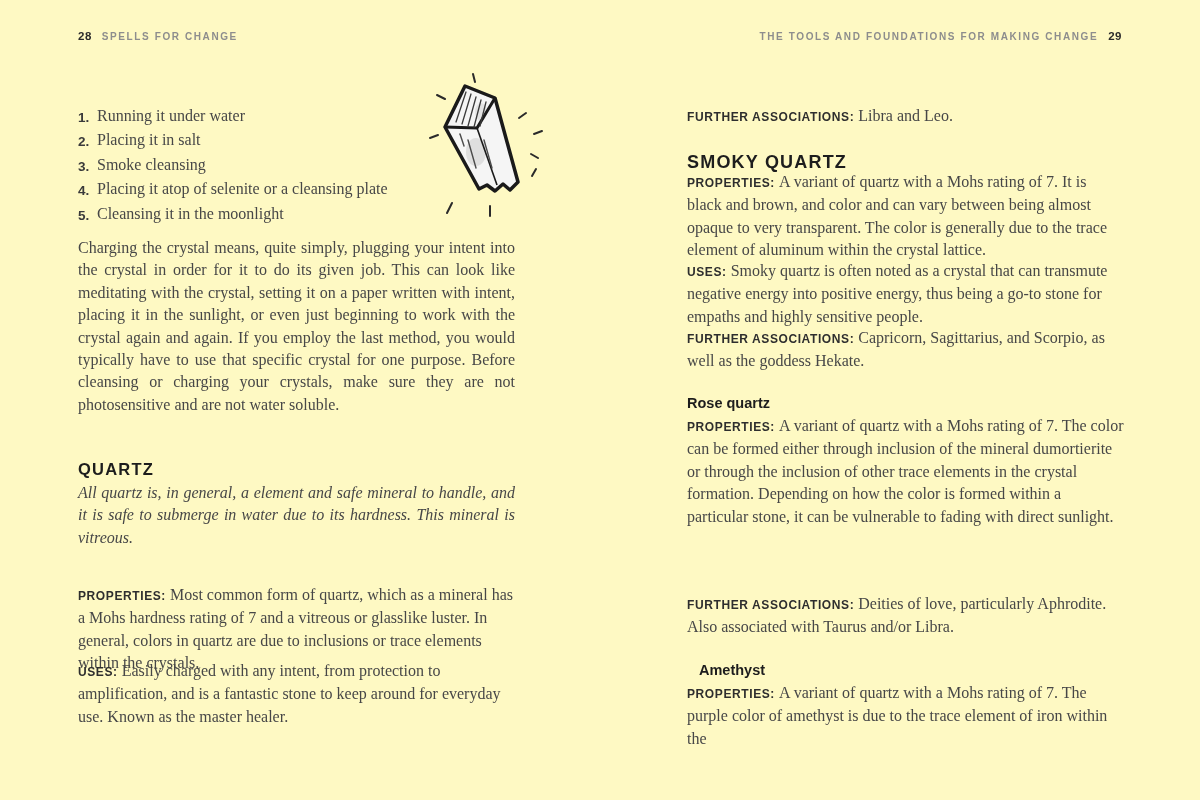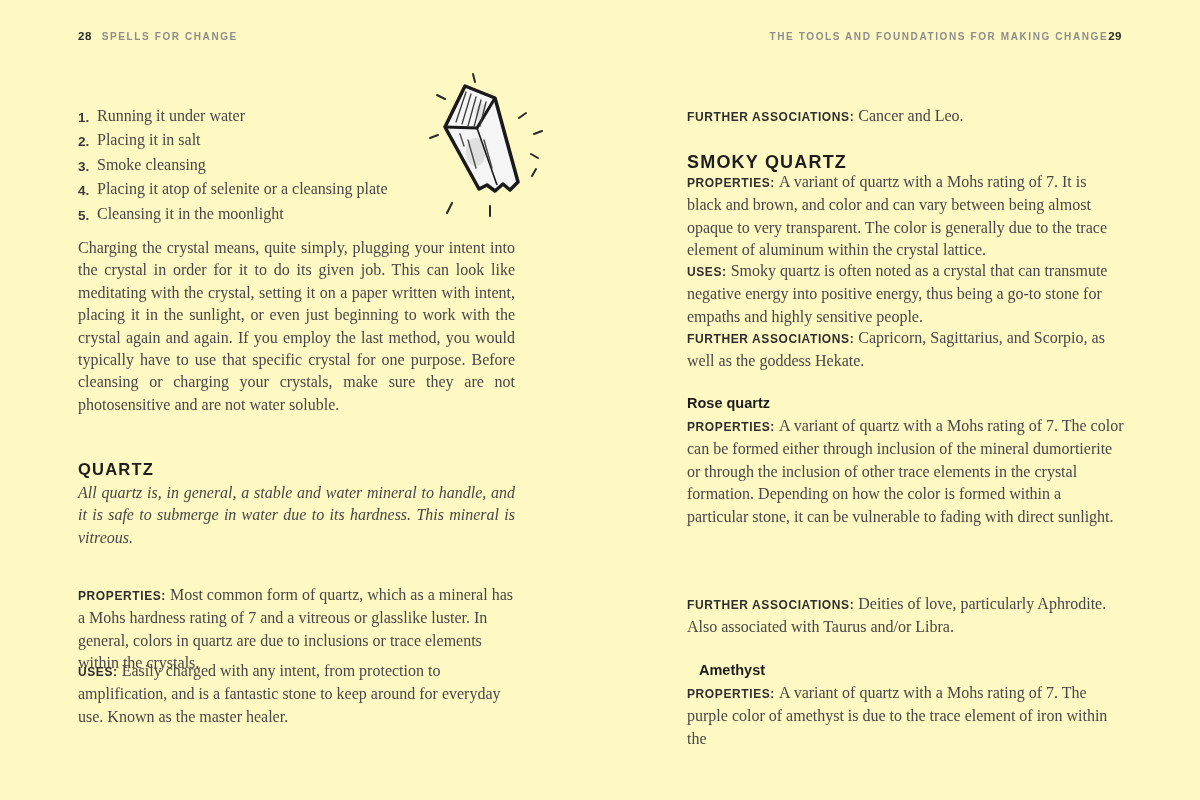--- a/index.html
+++ b/index.html
@@ -19,21 +19,21 @@
     font-size:10px; letter-spacing:1.6px;
     color:#8d8d8d; font-weight:bold;
     white-space:nowrap;
   }
   .running-head .pagenum {
     color:#2b2b2b; font-size:11.5px; letter-spacing:0.5px;
   }
   .rh-left { left:78px; }
   .rh-right { right:78px; text-align:right; }
   .rh-left .pagenum { margin-right:10px; }
-  .rh-right .pagenum { }
+  .rh-right .pagenum { margin-left:10px; }
 
   
   .col-left  { position:absolute; left:78px;  width:437px; }
   .col-right { position:absolute; left:687px; width:437px; }
 
   .body-text, .entry {
     font-size:16px; line-height:22.4px; color:#474747;
   }
   .justified { text-align:justify; }
 
@@ -141,35 +141,35 @@
     </div>
     <div class="num-row">
       <span class="num">5.</span>
       <span class="item-text">Cleansing it in the moonlight</span>
     </div>
   </div>
 
   <p class="col-left body-text justified" style="top:237px;">Charging the crystal means, quite simply, plugging your intent into the crystal in order for it to do its given job. This can look like meditating with the crystal, setting it on a paper written with intent, placing it in the sunlight, or even just beginning to work with the crystal again and again. If you employ the last method, you would typically have to use that specific crystal for one purpose. Before cleansing or charging your crystals, make sure they are not photosensitive and are not water soluble.</p>
 
   <h2 class="col-left h-section" style="top:460px;">QUARTZ</h2>
-  <p class="col-left italic-intro justified" style="top:482px;">All quartz is, in general, a stable and water mineral to handle, and it is safe to submerge in water due to its hardness. This mineral is vitreous.</p>
+  <p class="col-left italic-intro justified" style="top:482px;">All quartz is, in general, a element and safe mineral to handle, and it is safe to submerge in water due to its hardness. This mineral is vitreous.</p>
 
   <p class="col-left entry" style="top:584px;">
     <span class="label">PROPERTIES:</span><span>Most common form of quartz, which as a mineral has a Mohs hardness rating of 7 and a vitreous or glasslike luster. In general, colors in quartz are due to inclusions or trace elements within the crystals.</span>
   </p>
   <p class="col-left entry" style="top:660px;">
     <span class="label">USES:</span><span>Easily charged with any intent, from protection to amplification, and is a fantastic stone to keep around for everyday use. Known as the master healer.</span>
   </p>
 
   <div class="running-head rh-right">
     <span>THE TOOLS AND FOUNDATIONS FOR MAKING CHANGE</span><span class="pagenum">29</span>
   </div>
 
   <p class="col-right entry" style="top:105px;">
-    <span class="label">FURTHER ASSOCIATIONS:</span><span>Cancer and Leo.</span>
+    <span class="label">FURTHER ASSOCIATIONS:</span><span>Libra and Leo.</span>
   </p>
 
   <h3 class="col-right h-caps" style="top:152px;">SMOKY QUARTZ</h3>
   <p class="col-right entry" style="top:171px;">
     <span class="label">PROPERTIES:</span><span>A variant of quartz with a Mohs rating of 7. It is black and brown, and color and can vary between being almost opaque to very transparent. The color is generally due to the trace element of aluminum within the crystal lattice.</span>
   </p>
   <p class="col-right entry" style="top:260px;">
     <span class="label">USES:</span><span>Smoky quartz is often noted as a crystal that can transmute negative energy into positive energy, thus being a go-to stone for empaths and highly sensitive people.</span>
   </p>
   <p class="col-right entry" style="top:327px;">

